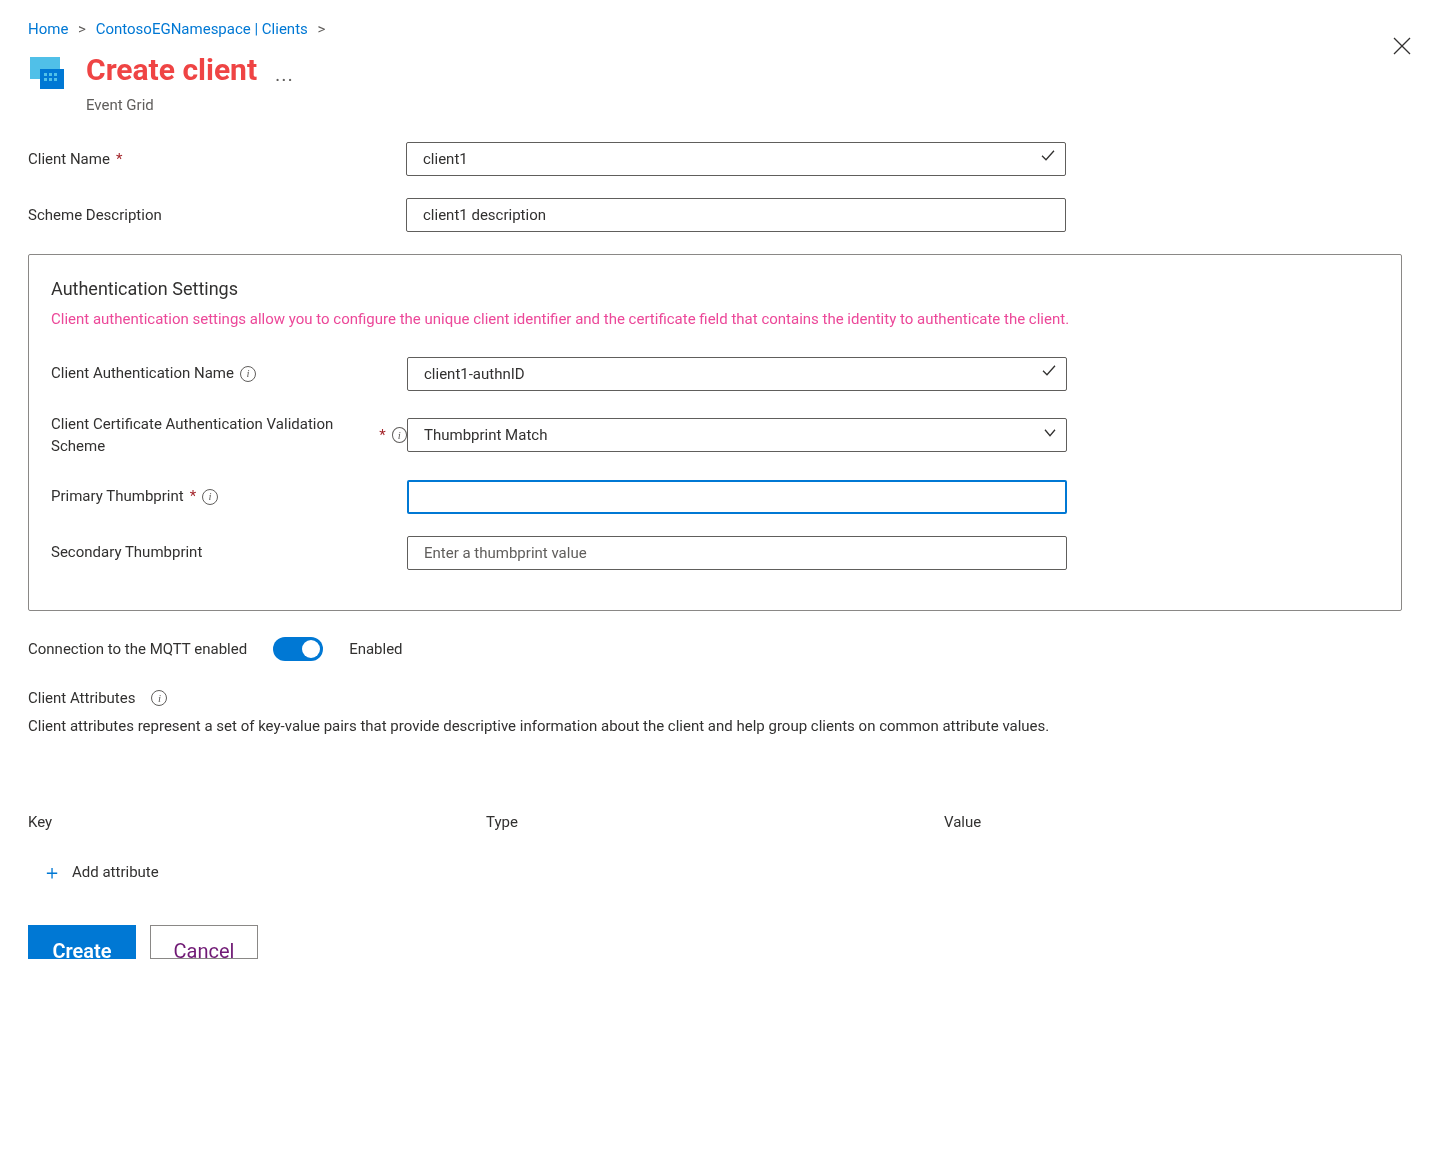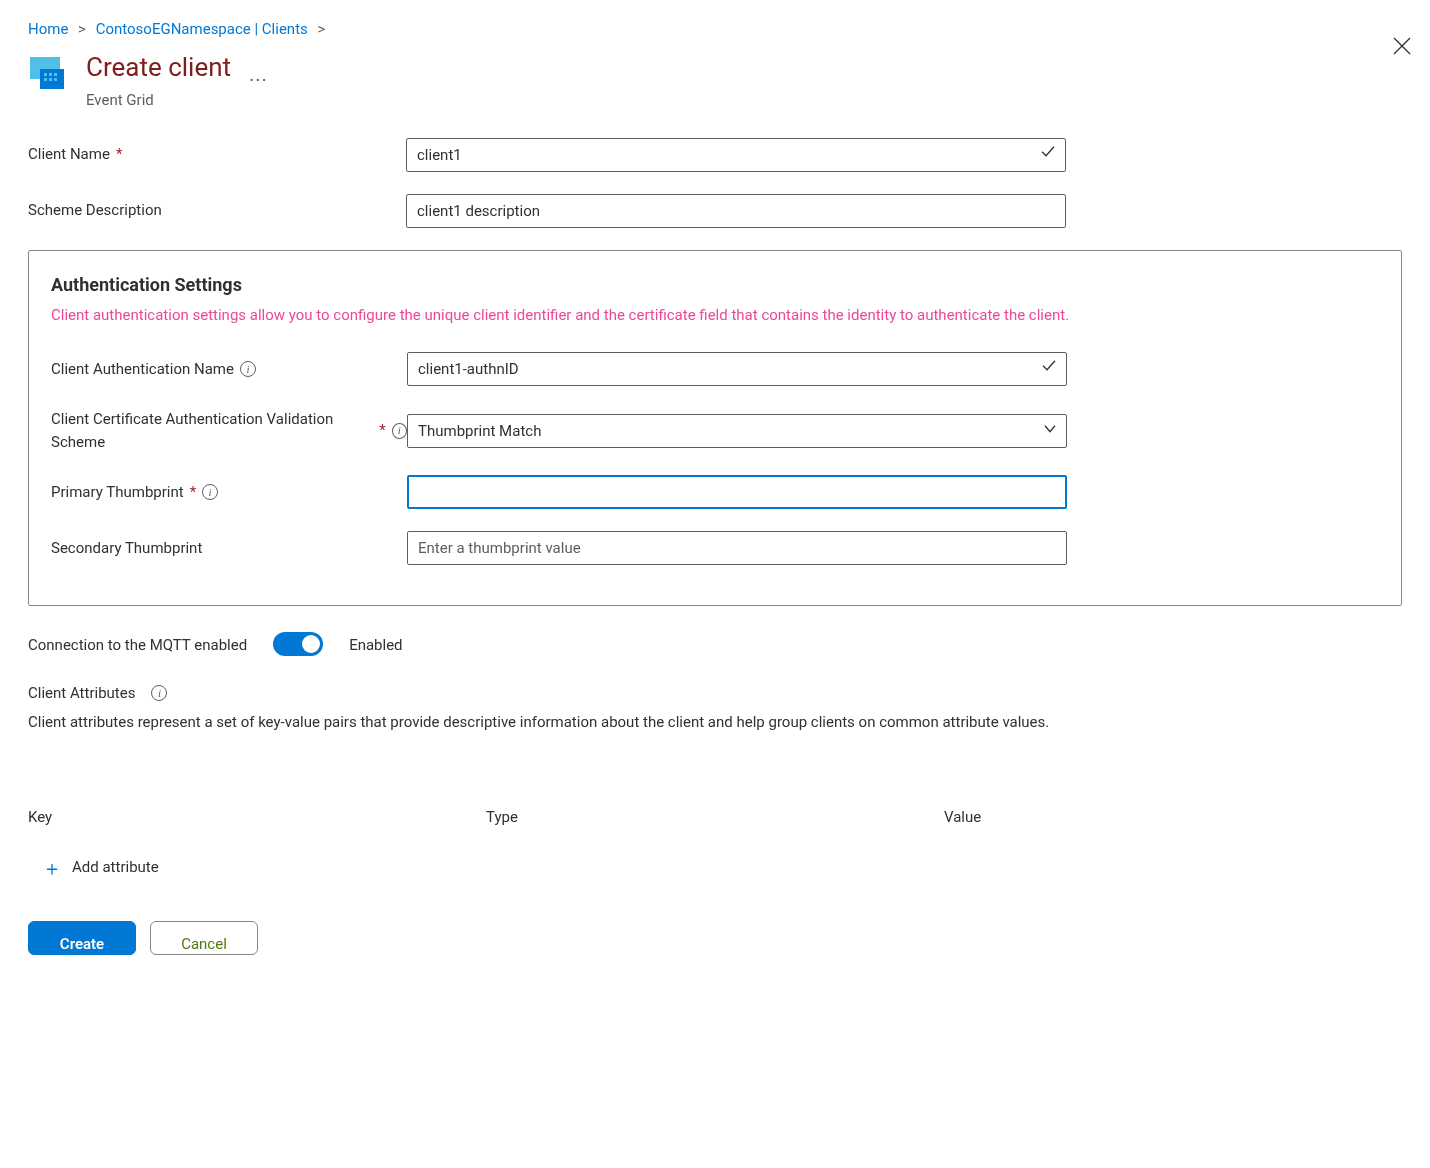--- a/index.html
+++ b/index.html
@@ -21,23 +21,23 @@
 .breadcrumb .sep { color: #605e5c; margin: 0 6px; }
 .header {
   display: flex;
   align-items: flex-start;
   gap: 18px;
   margin-bottom: 26px;
   position: relative;
 }
 .header-icon svg { display: block; }
 .header-text h1 {
-  font-size: 26px;
-  font-weight: 400;
-  color: #7f1d1d;
+  font-size: 30px;
+  font-weight: 700;
+  color: #ef4444;
   line-height: 1.1;
 }
 .header-text .sub {
   font-size: 15px;
   color: #605e5c;
   margin-top: 8px;
 }
 .more-dots {
   font-size: 20px;
   color: #605e5c;
@@ -81,21 +81,21 @@
 .input-wrap {
   flex: 1;
   position: relative;
   max-width: 660px;
 }
 .text-input, .select-input {
   width: 100%;
   height: 34px;
   border: 1px solid #605e5c;
   border-radius: 2px;
-  padding: 4px 36px 4px 10px;
+  padding: 4px 36px 4px 16px;
   font-size: 15px;
   font-family: inherit;
   color: #323130;
   background: #fff;
 }
 .text-input.focused { border: 2px solid #0078d4; padding: 3px 35px 3px 9px; }
 .text-input::placeholder { color: #605e5c; }
 .input-suffix {
   position: absolute;
   right: 10px;
@@ -104,21 +104,21 @@
   pointer-events: none;
 }
 .auth-box {
   border: 1px solid #8a8886;
   border-radius: 2px;
   padding: 20px 22px 24px 22px;
   margin-bottom: 26px;
 }
 .auth-box h2 {
   font-size: 18px;
-  font-weight: 700;
+  font-weight: 400;
   margin-bottom: 6px;
 }
 .auth-box .desc {
   font-size: 15px;
   color: #ec4899;
   margin-bottom: 26px;
 }
 .auth-box .form-row .label { flex: 0 0 356px; }
 .mqtt-row {
   display: flex;
@@ -172,36 +172,36 @@
   margin-bottom: 34px;
 }
 .add-attr .plus { color: #0078d4; font-size: 20px; font-weight: 300; }
 .footer-buttons {
   display: flex;
   gap: 14px;
 }
 .btn {
   height: 34px;
   min-width: 108px;
-  border-radius: 6px;
-  font-size: 15px;
+  border-radius: 0;
+  font-size: 20px;
   font-family: inherit;
   cursor: pointer;
   padding: 13px 18px;
 }
 .btn-primary {
   background: #0078d4;
   border: 1px solid #0078d4;
   color: #fff;
   font-weight: 600;
 }
 .btn-secondary {
   background: #fff;
   border: 1px solid #8a8886;
-  color: #4d7c0f;
+  color: #701a75;
 }
 </style>
 </head>
 <body>
 
 
 
 
 <div class="breadcrumb">
   <a href="#">Home</a>

